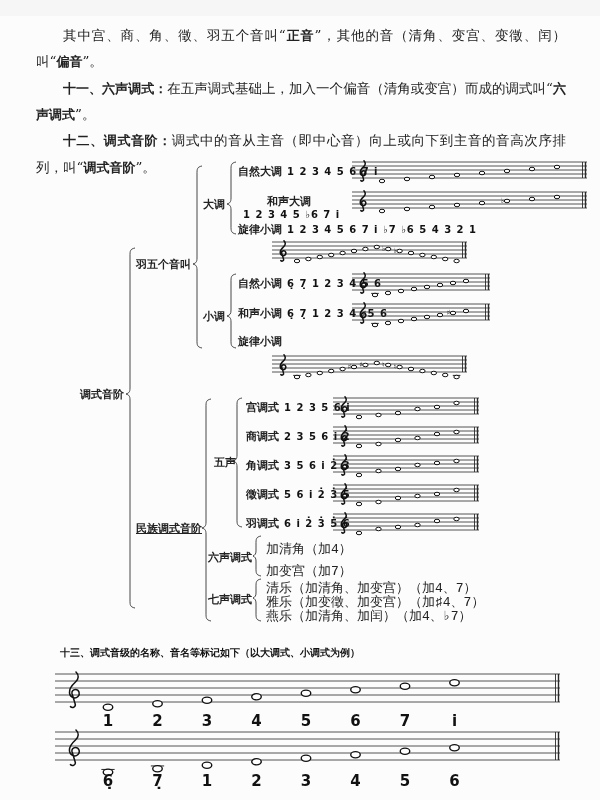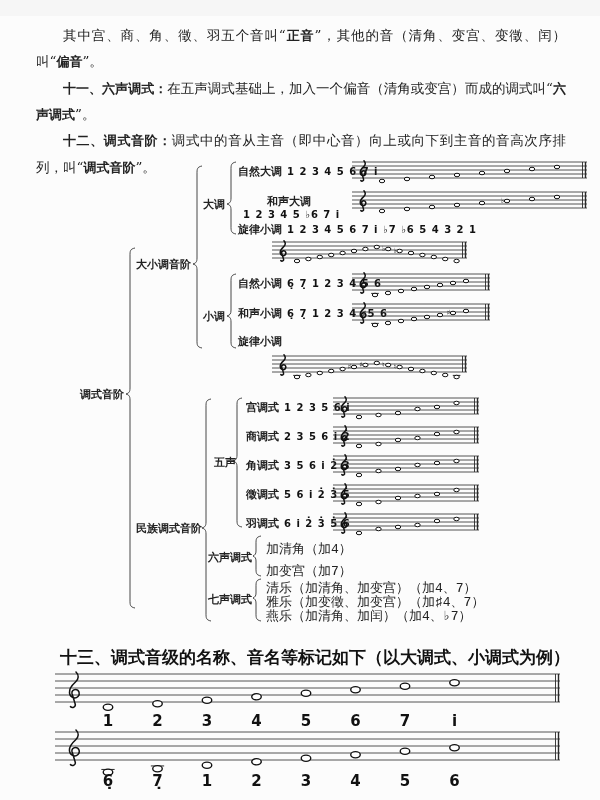--- a/index.html
+++ b/index.html
@@ -10,21 +10,21 @@
   .b{font-weight:bold;font-family:"DejaVu Sans","Liberation Sans",sans-serif;font-size:13px;}
   .tree{position:absolute;left:0;top:140px;width:600px;height:488px;}
   .braces{position:absolute;left:0;top:0;}
   .tlabel{position:absolute;font-weight:bold;font-family:"DejaVu Sans","Liberation Sans",sans-serif;font-size:11px;color:#222;white-space:nowrap;}
   .trow{position:absolute;display:flex;align-items:center;white-space:nowrap;}
   .trow .lab{font-weight:bold;font-family:"DejaVu Sans","Liberation Sans",sans-serif;font-size:11px;color:#222;}
   .trow .nums{margin-left:5px;font-family:"DejaVu Sans","Liberation Sans",sans-serif;font-weight:bold;font-size:10px;letter-spacing:1px;color:#111;}
   .titem{position:absolute;font-family:Liberation Mono, monospace;font-size:13px;color:#222;white-space:nowrap;}
   .staffbox{position:absolute;}
   .sec13{position:absolute;left:0;top:628px;width:600px;height:170px;}
-  .h13{position:absolute;left:60px;top:2px;font-weight:bold;font-family:"DejaVu Sans","Liberation Sans",sans-serif;font-size:17px;color:#111;white-space:nowrap;}
+  .h13{position:absolute;left:60px;top:2px;font-weight:bold;font-family:"DejaVu Sans","Liberation Sans",sans-serif;font-size:10px;color:#111;white-space:nowrap;}
   .numrow{position:absolute;height:20px;}
   .numrow span{position:absolute;width:24px;margin-left:-12px;text-align:center;font-family:"DejaVu Sans","Liberation Sans",sans-serif;font-weight:bold;font-size:15px;color:#111;}
   .bottom-strip{position:absolute;left:0;bottom:0;width:600px;height:9px;background:#ededed;}
   svg{display:block;}
 </style>
 </head>
 <body>
 
 <div class="page">
 
@@ -40,24 +40,24 @@
       <path d="M202,10 C197,11 197,13 197,18 L197,102 C197,106 196,107 193,108 C196,109 197,110 197,114 L197,184 C197,189 197,191 202,192"></path>
       <path d="M236,6 C231,7 231,9 231,14 L231,42 C231,46 230,47 227,48 C230,49 231,50 231,54 L231,70 C231,75 231,77 236,78"></path>
       <path d="M236,118 C231,119 231,121 231,126 L231,154 C231,158 230,159 227,160 C230,161 231,162 231,166 L231,184 C231,189 231,191 236,192"></path>
       <path d="M211,243 C206,244 206,246 206,251 L206,366 C206,370 205,371 202,372 C205,373 206,374 206,378 L206,457 C206,462 206,464 211,465"></path>
       <path d="M242,242 C237,243 237,245 237,250 L237,299 C237,303 236,304 233,305 C236,306 237,307 237,311 L237,363 C237,368 237,370 242,371"></path>
       <path d="M261,380 C256,381 256,383 256,388 L256,395 C256,398 255,399 253,400 C255,401 256,402 256,405 L256,412 C256,417 256,419 261,420"></path>
       <path d="M261,423 C256,424 256,426 256,431 L256,437 C256,440 255,441 253,442 C255,443 256,444 256,447 L256,457 C256,462 256,464 261,465"></path>
     </svg>
 
     <div class="tlabel" style="left:80px;top:231px;">调式音阶</div>
-    <div class="tlabel" style="left:136px;top:101px;">大小调音阶</div>
+    <div class="tlabel" style="left:136px;top:101px;">羽五个音叫</div>
     <div class="tlabel" style="left:203px;top:41px;">大调</div>
     <div class="tlabel" style="left:203px;top:153px;">小调</div>
-    <div class="tlabel" style="left:136px;top:365px;">民族调式音阶</div>
+    <div class="tlabel" style="left:136px;top:365px;text-decoration:underline;">民族调式音阶</div>
     <div class="tlabel" style="left:214px;top:299px;">五声</div>
     <div class="tlabel" style="left:208px;top:394px;">六声调式</div>
     <div class="tlabel" style="left:208px;top:436px;">七声调式</div>
 
     <div class="trow" style="left:238px;top:8px;">
         <span class="lab">自然大调</span>
         <span class="nums">1 2 3 4 5 6 7 i</span>
       </div>
     <div class="trow" style="left:238px;top:38px;flex-direction:column;">
         <span class="lab">和声大调</span>

